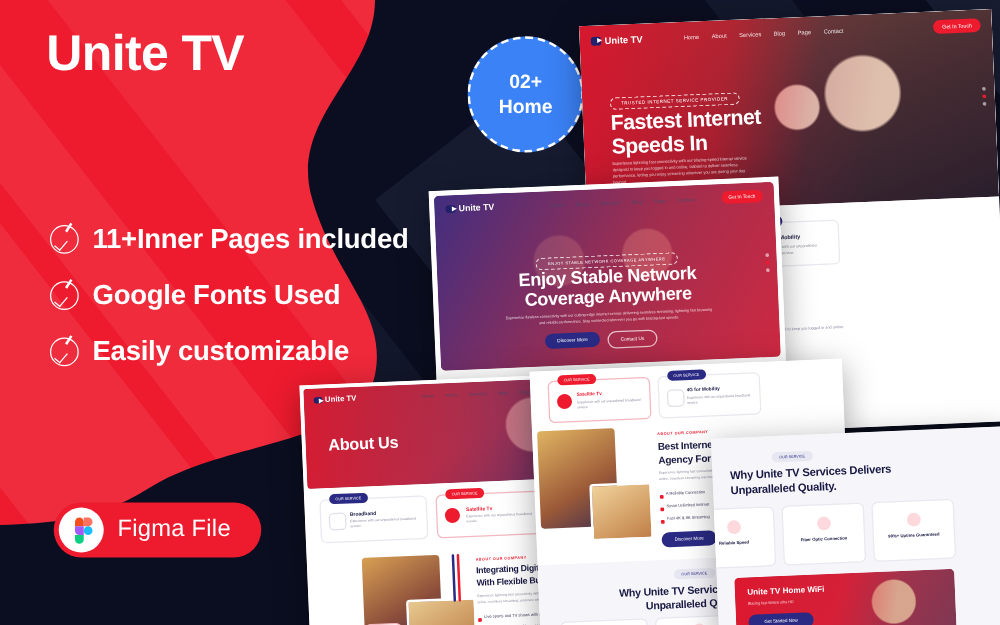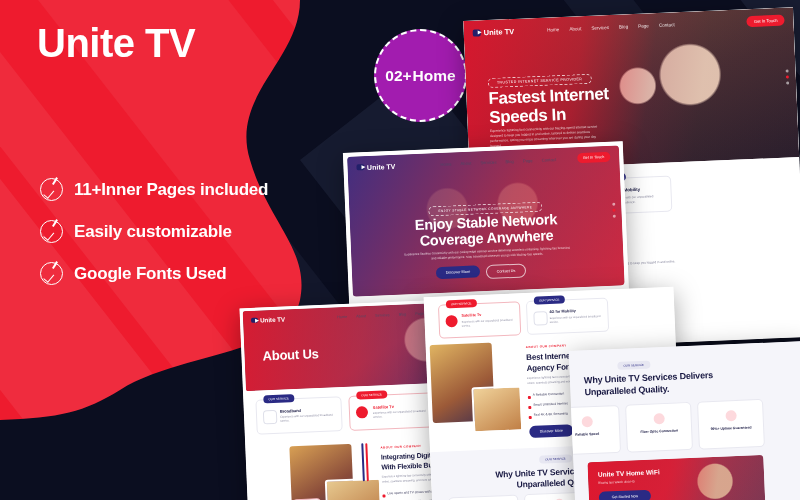--- a/index.html
+++ b/index.html
@@ -39,36 +39,36 @@
     border-left:20px solid #ffffff;border-top:9px solid transparent;border-bottom:13px solid transparent;}
   .brand-name{color:#fff;font-size:40px;font-weight:700;letter-spacing:-.5px;line-height:1;}
 
   .tagline{position:absolute;left:38px;top:95px;width:330px;color:#fff;font-size:21.5px;font-weight:700;line-height:1.33;letter-spacing:-.2px;}
 
   .feats{position:absolute;left:40px;top:178px;}
   .feat{display:flex;align-items:center;gap:11px;margin-bottom:19px;}
   .chk{width:21px;height:21px;border-radius:50%;border:1.8px solid #fff;position:relative;flex:none;}
   .chk:before{content:"";position:absolute;left:5px;top:9px;width:4.5px;height:8.5px;border-right:1.9px solid #fff;border-bottom:1.9px solid #fff;transform:rotate(40deg);}
   .chk:after{content:"";position:absolute;left:12.5px;top:-2.5px;width:1.9px;height:8px;background:#fff;transform:rotate(32deg);}
-  .feat-txt{color:#fff;font-size:17px;font-weight:700;letter-spacing:-.2px;white-space:nowrap;}
+  .feat-txt{color:#fff;font-size:22px;font-weight:700;letter-spacing:-.2px;white-space:nowrap;}
 
   
   .figma-pill{position:absolute;left:43px;top:402px;height:44px;padding:0 24px 0 4px;background:#ee1b2e;border-radius:26px;display:flex;align-items:center;gap:11px;}
   .figma-ico{width:36px;height:36px;border-radius:50%;background:#fff;position:relative;flex:none;}
   .fg{position:absolute;width:7px;height:7px;}
   .fg.a{left:13px;top:8px;background:#f24e1e;border-radius:3.5px 3.5px 0 0;}
   .fg.b{left:20px;top:8px;background:#ff7262;border-radius:0 3.5px 3.5px 0;}
   .fg.c{left:13px;top:15px;background:#a259ff;border-radius:0 0 0 3.5px;}
   .fg.d{left:20px;top:15px;background:#1abcfe;border-radius:50%;}
   .fg.e{left:13px;top:22px;background:#0acf83;border-radius:0 0 3.5px 3.5px;}
   .figma-txt{color:#fff;font-size:19px;font-weight:400;letter-spacing:.2px;}
 
   
-  .badge{position:absolute;left:374px;top:29px;width:89px;height:89px;border-radius:50%;background:#a21caf;
-    border:2.5px dashed #fff;display:flex;flex-direction:row;align-items:center;justify-content:center;gap:1px;}
+  .badge{position:absolute;left:374px;top:29px;width:89px;height:89px;border-radius:50%;background:#3b82f6;
+    border:2.5px dashed #fff;display:flex;flex-direction:column;align-items:center;justify-content:center;gap:1px;}
   .badge div{color:#fff;font-size:15.5px;font-weight:700;line-height:1.25;}
 
   
   .mock{position:absolute;background:#fff;box-shadow:0 6px 26px rgba(0,0,0,.35);overflow:hidden;}
   .m-inner{position:relative;width:100%;height:100%;background:#fff;}
 
   
   .m-nav{position:absolute;left:0;right:0;top:0;display:flex;align-items:center;z-index:6;}
   .m-logo{display:flex;align-items:center;gap:3px;color:#fff;font-weight:700;}
   .m-logo .sq{background:#22206a;border-radius:2px;position:relative;}
@@ -149,28 +149,38 @@
   </div>
 
 
   <div class="feats">
     <div class="feat">
       <div class="chk"></div>
       <div class="feat-txt">11+Inner Pages included</div>
     </div>
     <div class="feat">
       <div class="chk"></div>
-      <div class="feat-txt">Easily customizable</div>
+      <div class="feat-txt">Google Fonts Used</div>
     </div>
     <div class="feat">
       <div class="chk"></div>
-      <div class="feat-txt">Google Fonts Used</div>
-    </div>
-  </div>
-
+      <div class="feat-txt">Easily customizable</div>
+    </div>
+  </div>
+
+  <div class="figma-pill">
+    <div class="figma-ico">
+      <i class="fg a"></i>
+        <i class="fg b"></i>
+        <i class="fg c"></i>
+        <i class="fg d"></i>
+        <i class="fg e"></i>
+    </div>
+    <div class="figma-txt">Figma File</div>
+  </div>
 
   <div class="badge">
     <div>02+</div>
     <div>Home</div>
   </div>
 
   <div class="mock" style="left:470px;top:14px;width:330px;height:330px;transform:rotate(-2.4deg);">
     <div class="m-inner">
 
       <div class="hero" style="height:150px;">

